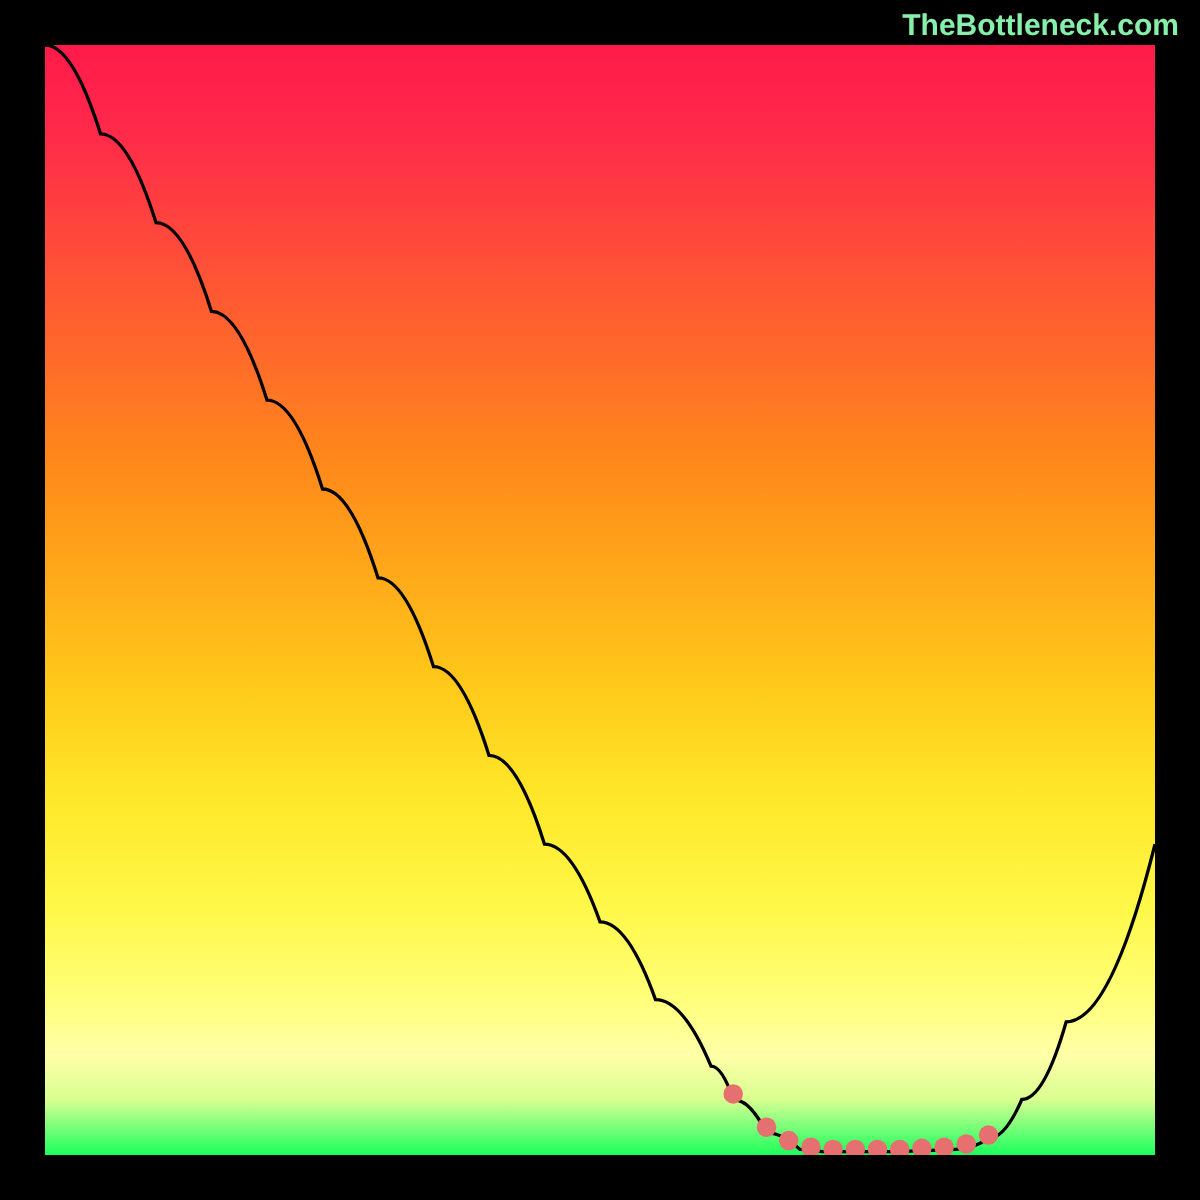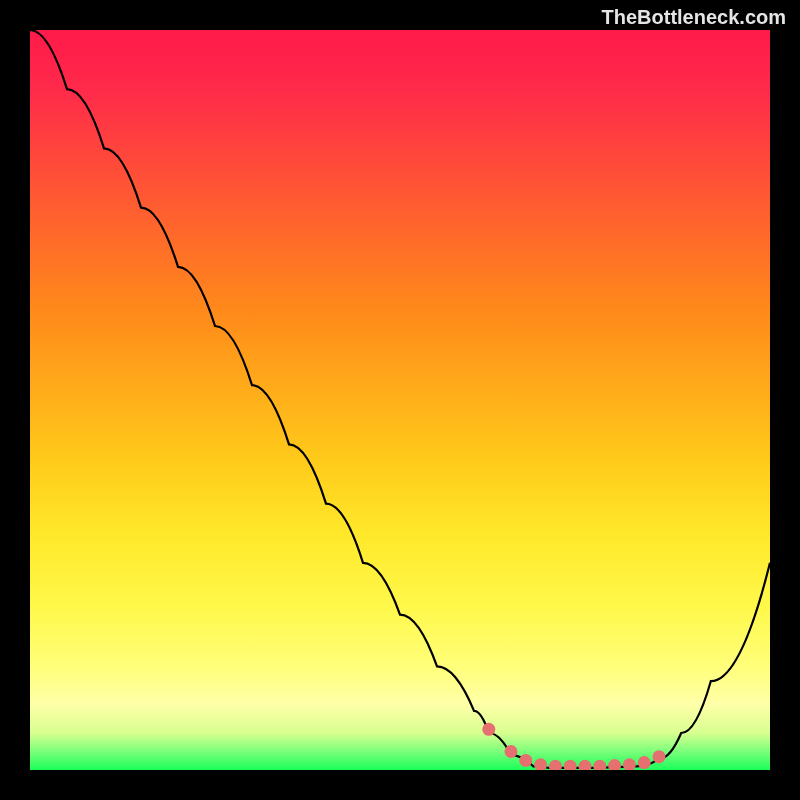--- a/index.html
+++ b/index.html
@@ -37,21 +37,21 @@
       #ffffa8 91%,
       #d8ff90 95%,
       #7aff7a 97.5%,
       #1aff5a 100%
     );
   }
   .watermark {
     position: absolute;
     top: 6px;
     right: 14px;
-    color: #e5e5e5;
+    color: #86efac;
     font-size: 20px;
     font-weight: bold;
     z-index: 10;
   }
   svg.curve {
     position: absolute;
     left: 0;
     top: 0;
     width: 740px;
     height: 740px;

